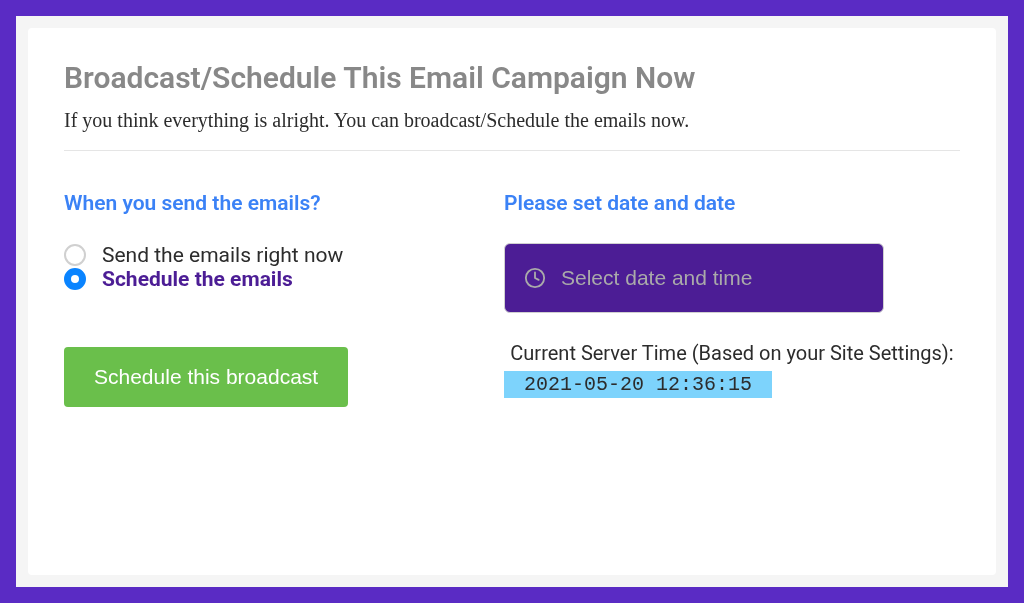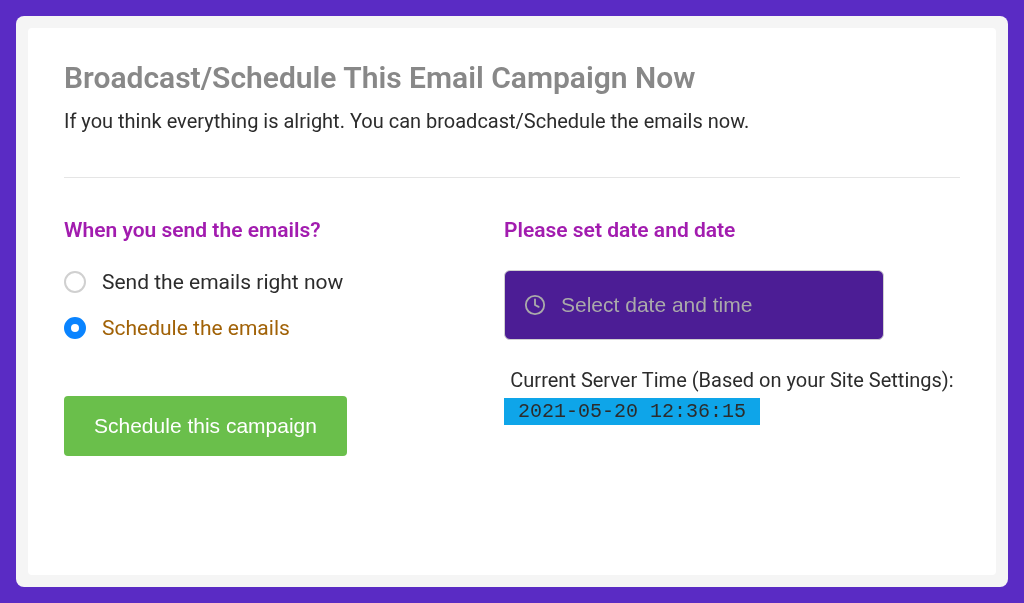--- a/index.html
+++ b/index.html
@@ -9,68 +9,68 @@
     }
     body {
       font-family: -apple-system, BlinkMacSystemFont, "Segoe UI", Roboto, "Helvetica Neue", Arial, sans-serif;
       background: #5a2bc4;
       width: 1024px;
       height: 603px;
       padding: 16px;
     }
     .outer-panel {
       background: #f5f5f5;
-      border-radius: 8px;
+      border-radius: 0;
       width: 100%;
       height: 100%;
       padding: 12px;
     }
     .card {
       background: #ffffff;
       border-radius: 4px;
       width: 100%;
       height: 100%;
       padding: 32px 36px;
     }
     .title {
       font-size: 30px;
       font-weight: 600;
       color: #888888;
       margin-bottom: 14px;
     }
     .subtitle {
       font-size: 20px;
       color: #2c2c2c;
-      margin-bottom: 44px;
+      margin-bottom: 18px;
+      font-family: Liberation Serif, serif;
     }
     .divider {
       border: none;
       border-top: 1px solid #e5e5e5;
       margin-bottom: 40px;
     }
     .content-row {
       display: flex;
       gap: 60px;
     }
     .left-col {
       flex: 0 0 380px;
     }
     .right-col {
       flex: 1;
     }
     .section-heading {
       font-size: 21px;
       font-weight: 600;
-      color: #a21caf;
+      color: #3b82f6;
       margin-bottom: 28px;
     }
     .radio-group {
       display: flex;
       flex-direction: column;
-      gap: 22px;
     }
     .radio-option {
       display: flex;
       align-items: center;
       gap: 16px;
       cursor: pointer;
     }
     .radio-circle {
       width: 22px;
       height: 22px;
@@ -91,21 +91,22 @@
       width: 8px;
       height: 8px;
       border-radius: 50%;
       background: #ffffff;
     }
     .radio-label {
       font-size: 21px;
       color: #2c2c2c;
     }
     .radio-label.selected {
-      color: #a16207;
+      color: #4c1d95;
+      font-weight: bold;
     }
     .date-input-wrap {
       position: relative;
       margin-bottom: 28px;
     }
     .date-input {
       width: 100%;
       max-width: 380px;
       height: 70px;
       border: 1px solid #d0d0d0;
@@ -129,22 +130,22 @@
     }
     .server-time-label {
       font-size: 20px;
       color: #2c2c2c;
       margin-bottom: 6px;
       text-align: center;
     }
     .server-time-value {
       font-family: "Courier New", Courier, monospace;
       font-size: 20px;
-      background: #0ea5e9;
-      padding: 2px 14px;
+      background: #7dd3fc;
+      padding: 2px 20px;
       display: inline-block;
       color: #2c2c2c;
     }
     .submit-row {
       margin-top: 56px;
     }
     .submit-button {
       background: #6abf4b;
       color: #ffffff;
       border: none;
@@ -178,21 +179,21 @@
           </div>
 
           <div class="radio-option">
             <span class="radio-circle selected"></span>
             <span class="radio-label selected">Schedule the emails</span>
           </div>
 
         </div>
 
         <div class="submit-row">
-          <button class="submit-button">Schedule this campaign</button>
+          <button class="submit-button">Schedule this broadcast</button>
         </div>
       </div>
 
       <div class="right-col">
         <h2 class="section-heading">Please set date and date</h2>
 
         <div class="date-input-wrap">
           <span class="clock-icon">
             <svg viewBox="0 0 24 24" fill="none" stroke="#aaaaaa" stroke-width="2" stroke-linecap="round" stroke-linejoin="round">
               <circle cx="12" cy="12" r="10"></circle>

